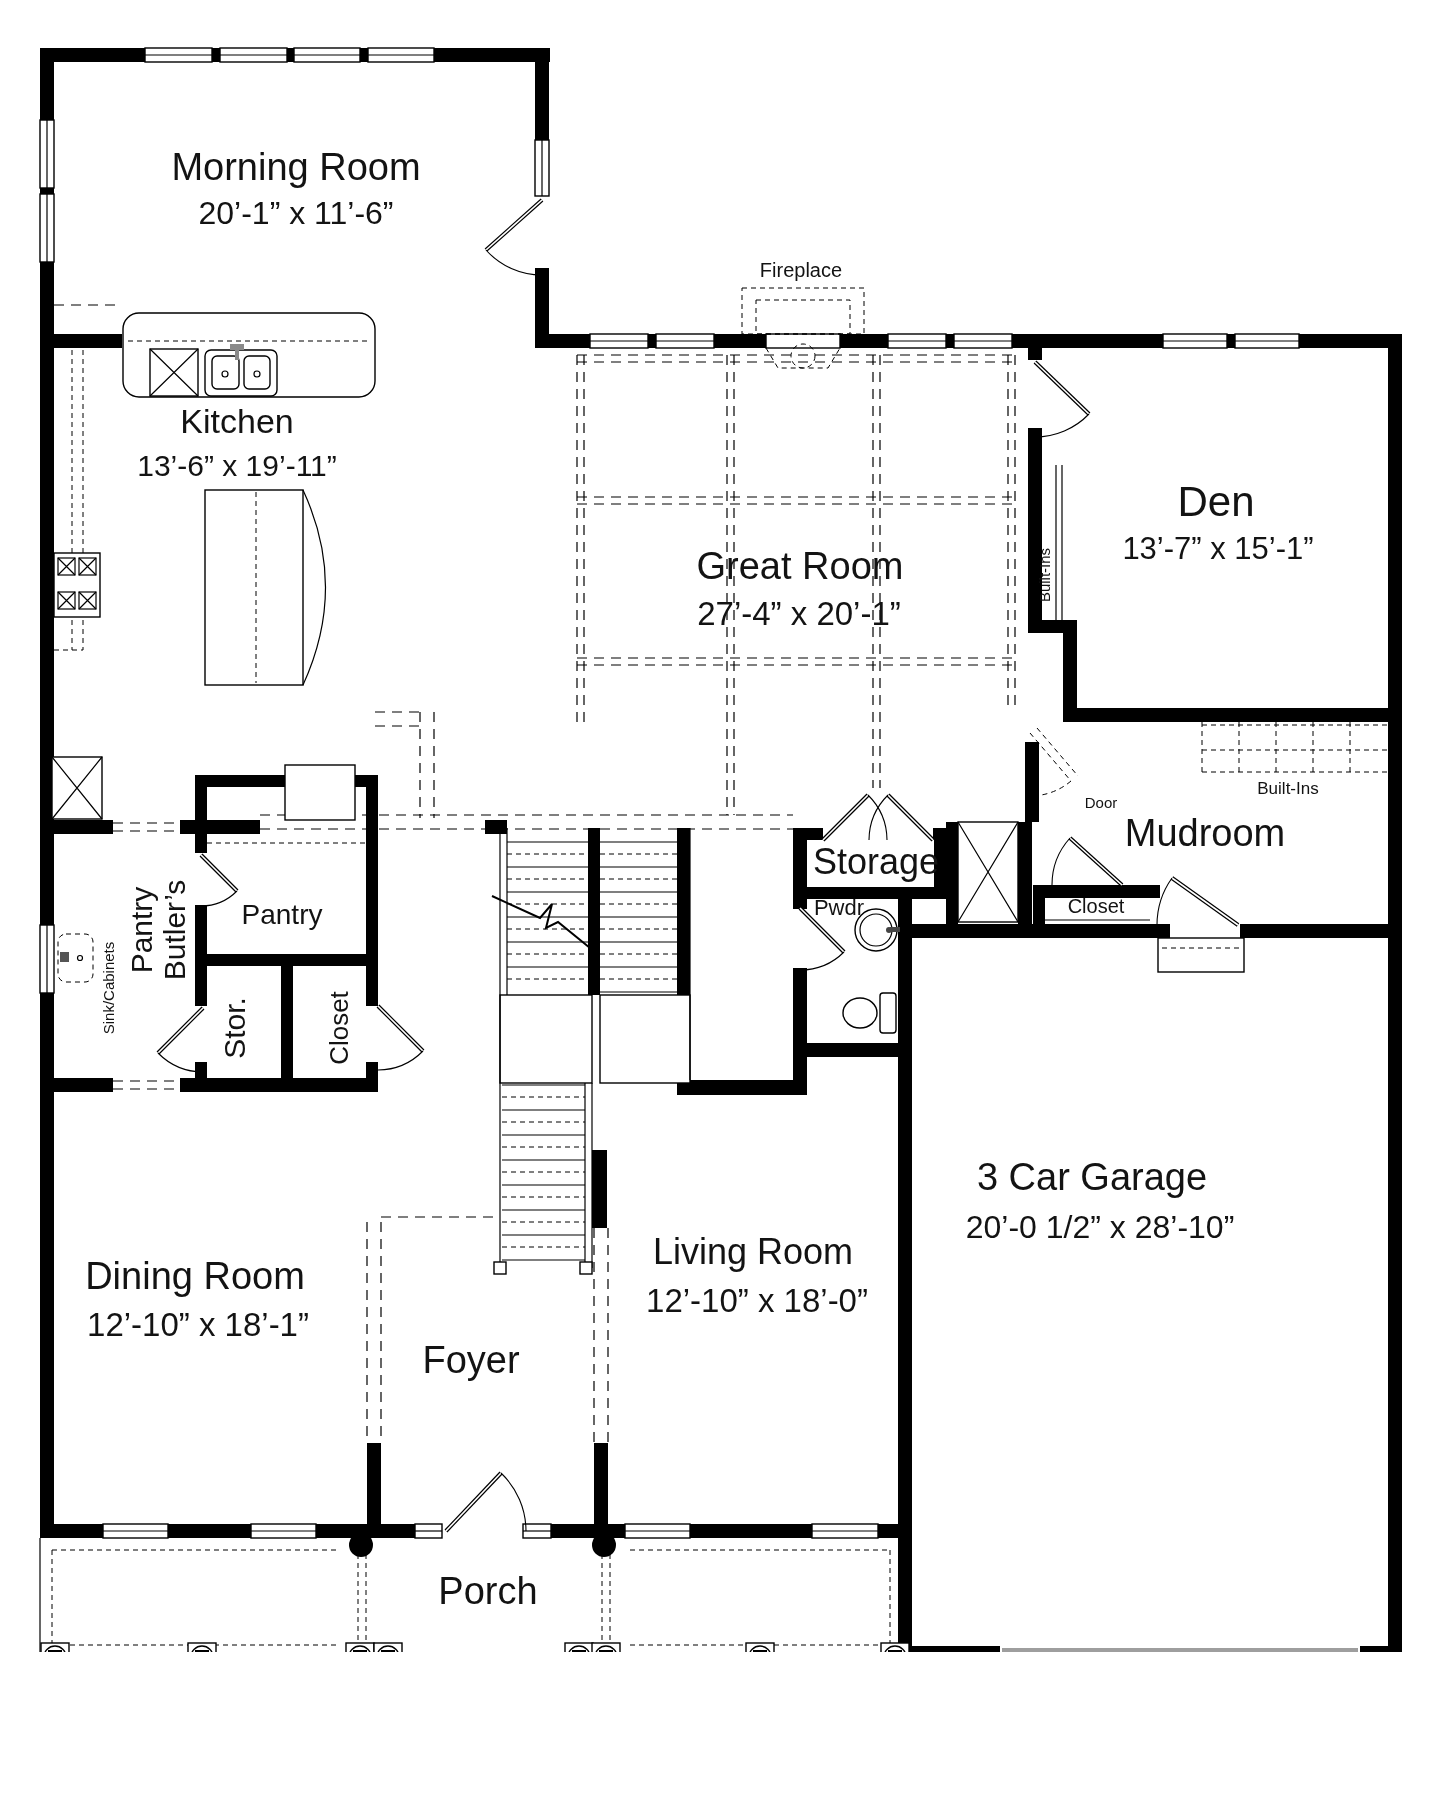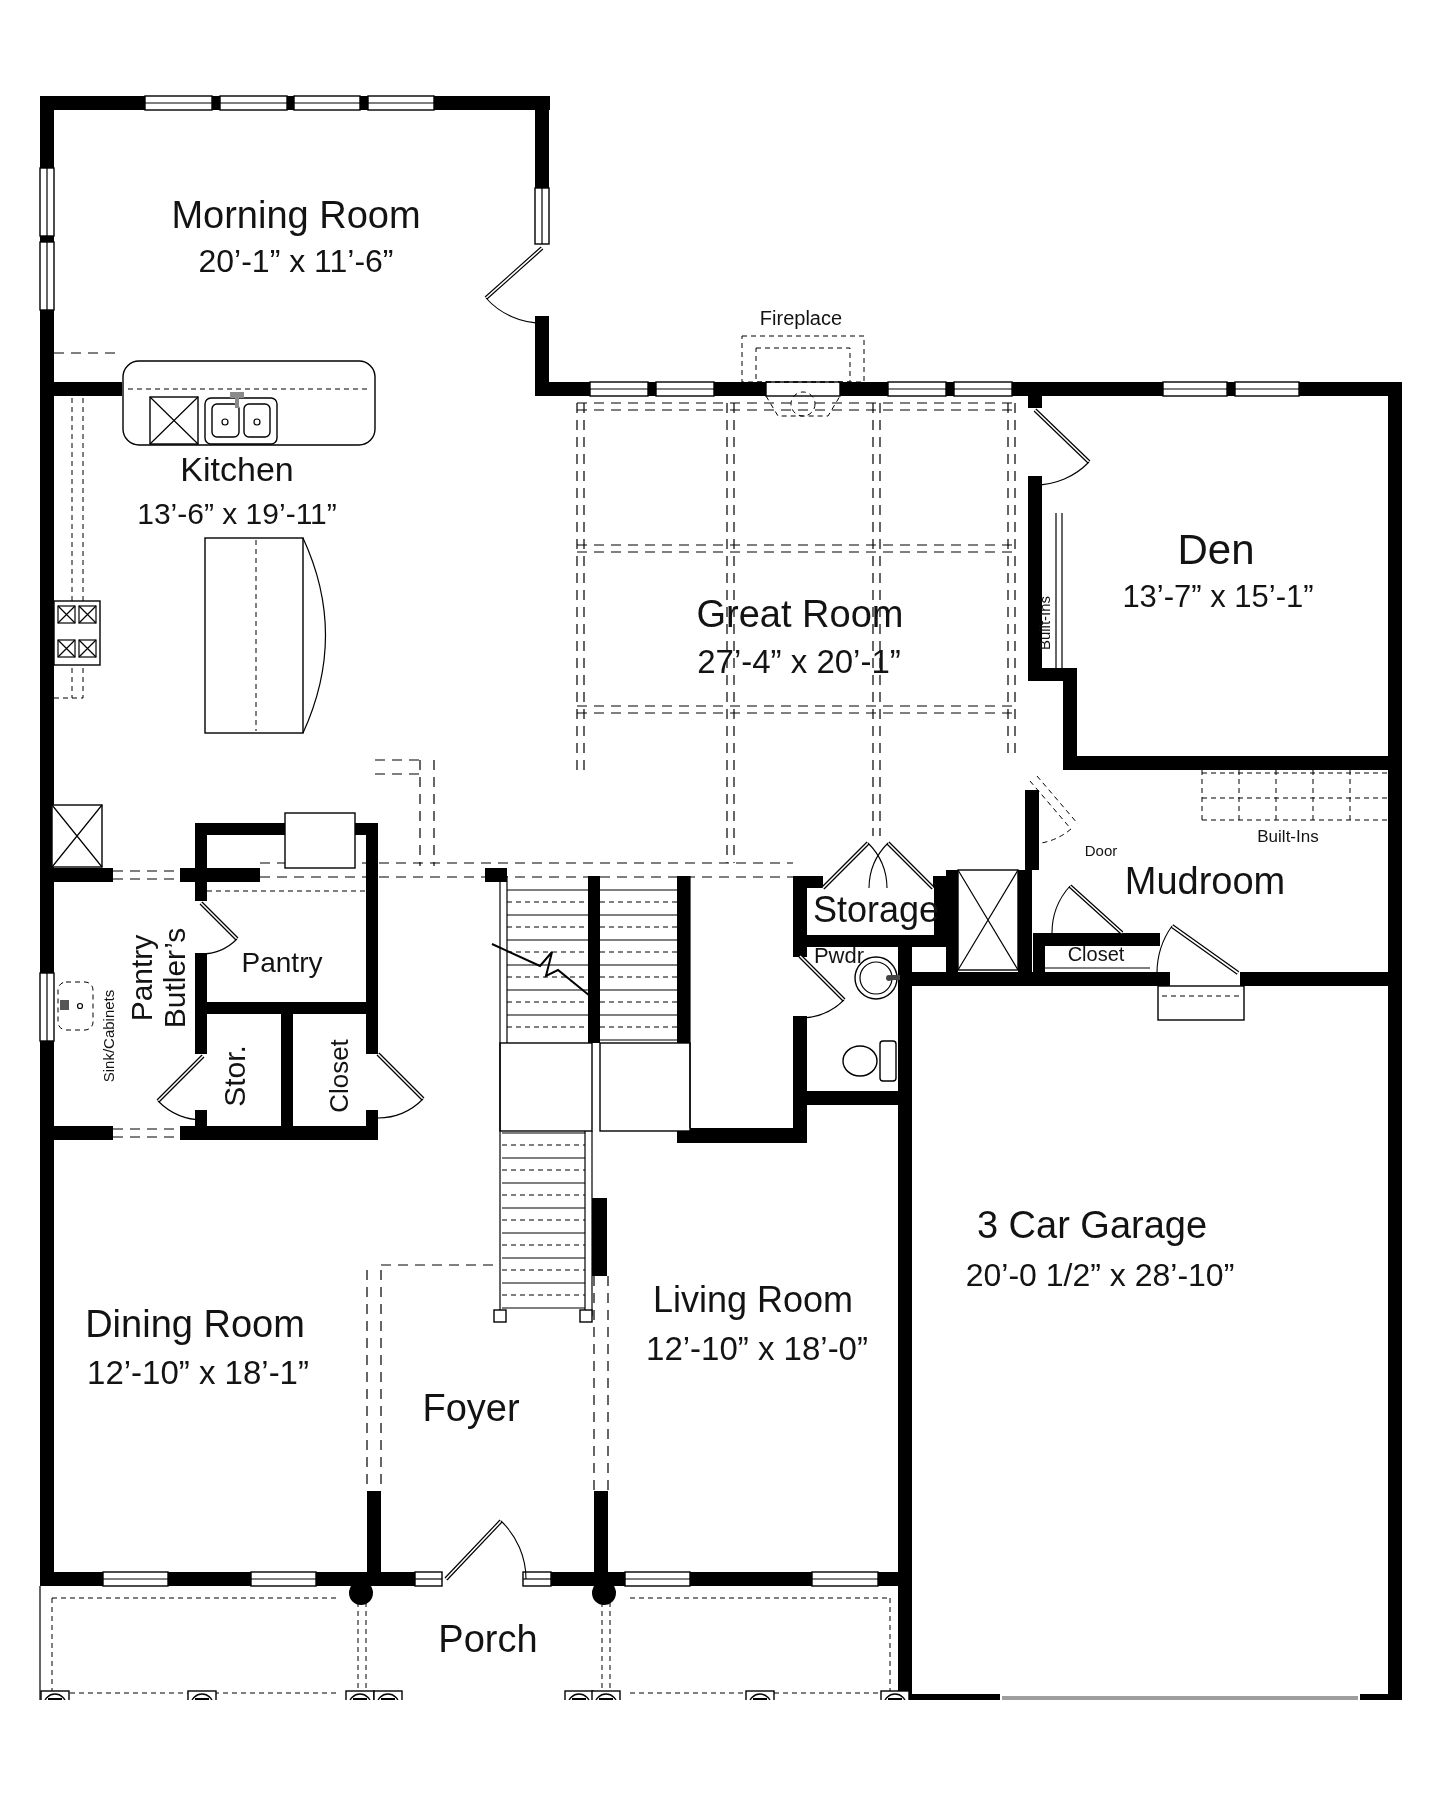--- a/index.html
+++ b/index.html
@@ -1,16 +1,16 @@
 <!DOCTYPE html>
 <html><head>
 <meta charset="utf-8">
 <style>
   html,body{margin:0;padding:0;background:#ffffff;}
-  .canvas{width:1445px;height:1652px;position:relative;background:#fff;margin-top:48px;}
+  .canvas{width:1445px;height:1652px;position:relative;background:#fff;}
   svg{display:block;}
   text{font-family:"Liberation Sans",sans-serif;fill:#131313;text-anchor:middle;dominant-baseline:middle;}
   .wall{fill:#000;stroke:none;}
   .win{fill:#fff;stroke:#000;stroke-width:1.4;}
   .ln{stroke:#000;stroke-width:1.2;fill:none;}
   .lnb{stroke:#000;stroke-width:2;fill:none;}
   .dash{stroke:#000;stroke-width:1.2;fill:none;stroke-dasharray:10 7;}
   .dash-sm{stroke:#000;stroke-width:1;fill:none;stroke-dasharray:5 4;}
   .leaf{stroke:#000;stroke-width:4;fill:none;}
   .leafi{stroke:#fff;stroke-width:1.6;fill:none;}

